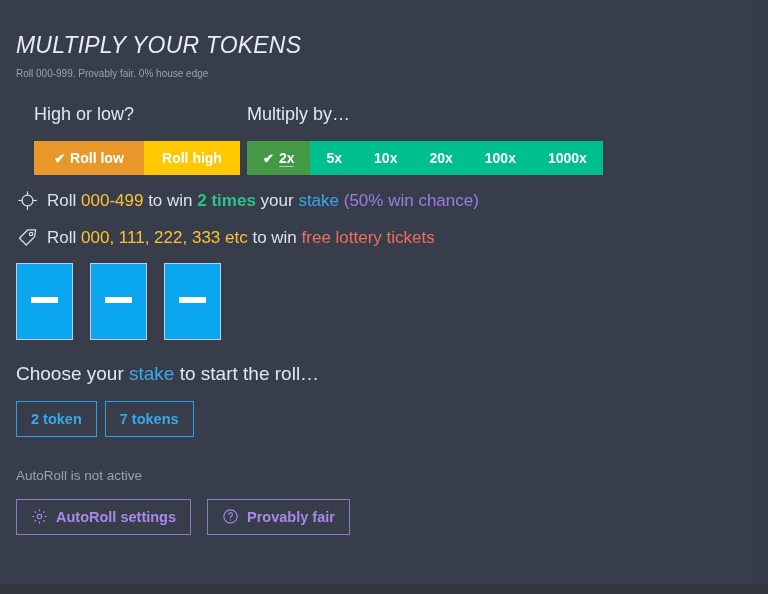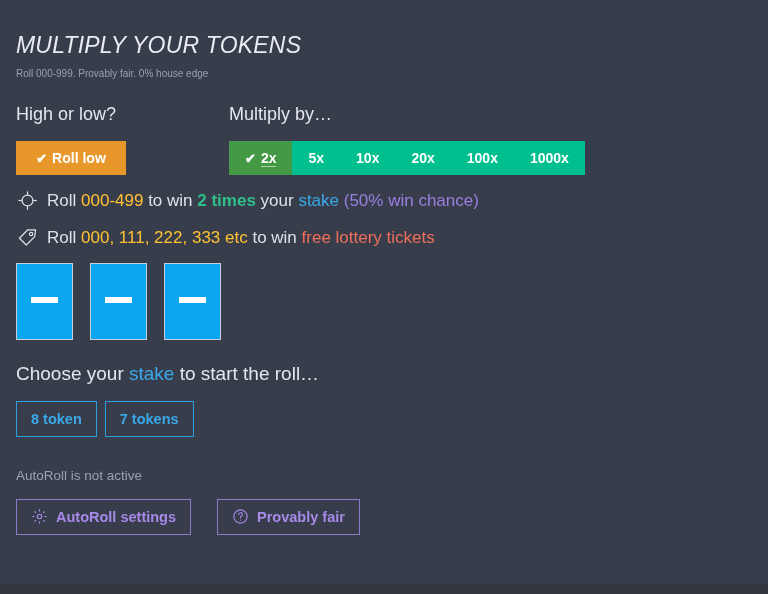--- a/index.html
+++ b/index.html
@@ -59,20 +59,21 @@
     margin: 0;
     padding-top: 12px;
     line-height: 1;
   }
 
   
   .choice-area {
     position: relative;
     margin-top: 26px;
     height: 72px;
+    margin-left: 18px;
   }
   .choice-block { position: absolute; top: 0; }
   .choice-block.left { left: 0; }
   .choice-block.right { left: 213px; }
   .choice-label {
     font-size: 18px;
     color: #e3e7ee;
     line-height: 1;
     margin-bottom: 18px;
     white-space: nowrap;
@@ -175,21 +176,21 @@
     white-space: nowrap;
   }
 
   
   .auto-status {
     font-size: 13.5px;
     color: #99a1b0;
     margin-top: 32px;
     line-height: 1;
   }
-  .footer-row { display: flex; gap: 26px; margin-top: 16px; }
+  .footer-row { display: flex; gap: 16px; margin-top: 16px; }
   .btn-purple {
     border: 1px solid #8b79c9;
     color: #a78ae8;
     background: transparent;
     font-family: inherit;
     font-size: 14.5px;
     font-weight: bold;
     padding: 0 14px;
     height: 36px;
     display: flex;
@@ -209,20 +210,23 @@
   <p class="subtitle">Roll 000-999. Provably fair. 0% house edge</p>
 
   <div class="choice-area">
 
     <div class="choice-block left">
       <div class="choice-label">High or low?</div>
       <div class="seg-row">
         <div class="seg lowlow">
           <span class="chk">✔</span>
           <span class="lbl">Roll low</span>
+        </div>
+        <div class="seg highhigh">
+          <span class="lbl">Roll high</span>
         </div>
       </div>
     </div>
 
     <div class="choice-block right">
       <div class="choice-label">Multiply by…</div>
       <div class="seg-row">
         <div class="seg mul sel">
           <span class="chk">✔</span>
           <span class="lbl">2x</span>
@@ -294,21 +298,21 @@
       <span class="dash">—</span>
     </div>
   </div>
 
   <div class="stake-head">
     <span class="sp">Choose your </span><span class="c-blue">stake</span><span class="sp"> to start the roll…</span>
   </div>
 
   <div class="stake-row">
     <button class="btn-outline">
-      <span>8 token</span>
+      <span>2 token</span>
     </button>
     <button class="btn-outline">
       <span>7 tokens</span>
     </button>
   </div>
 
   <div class="auto-status">AutoRoll is not active</div>
 
   <div class="footer-row">
     <button class="btn-purple">

